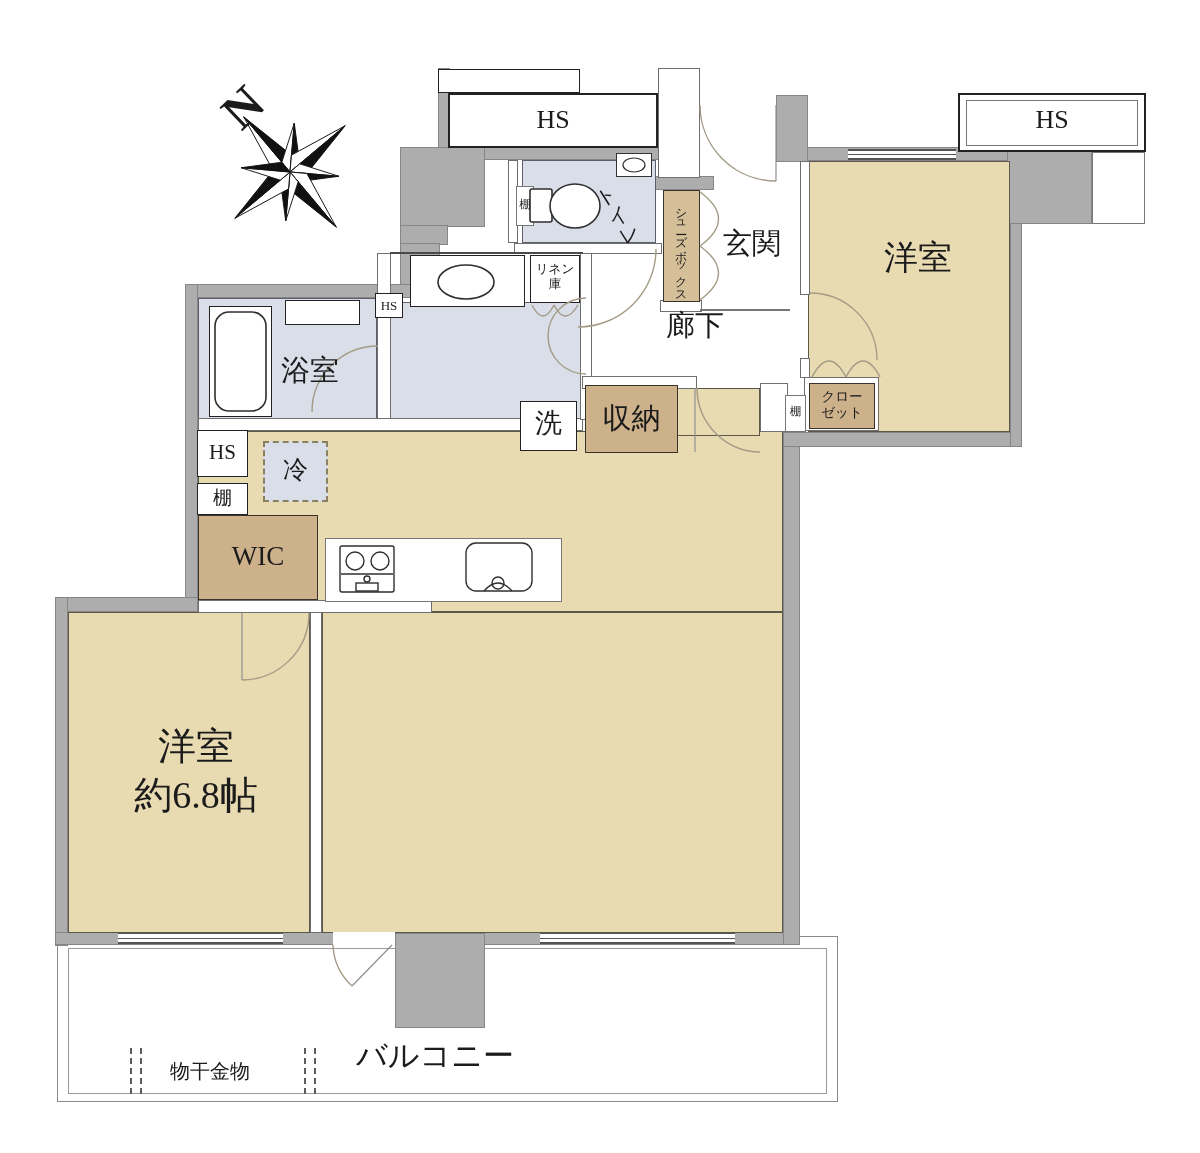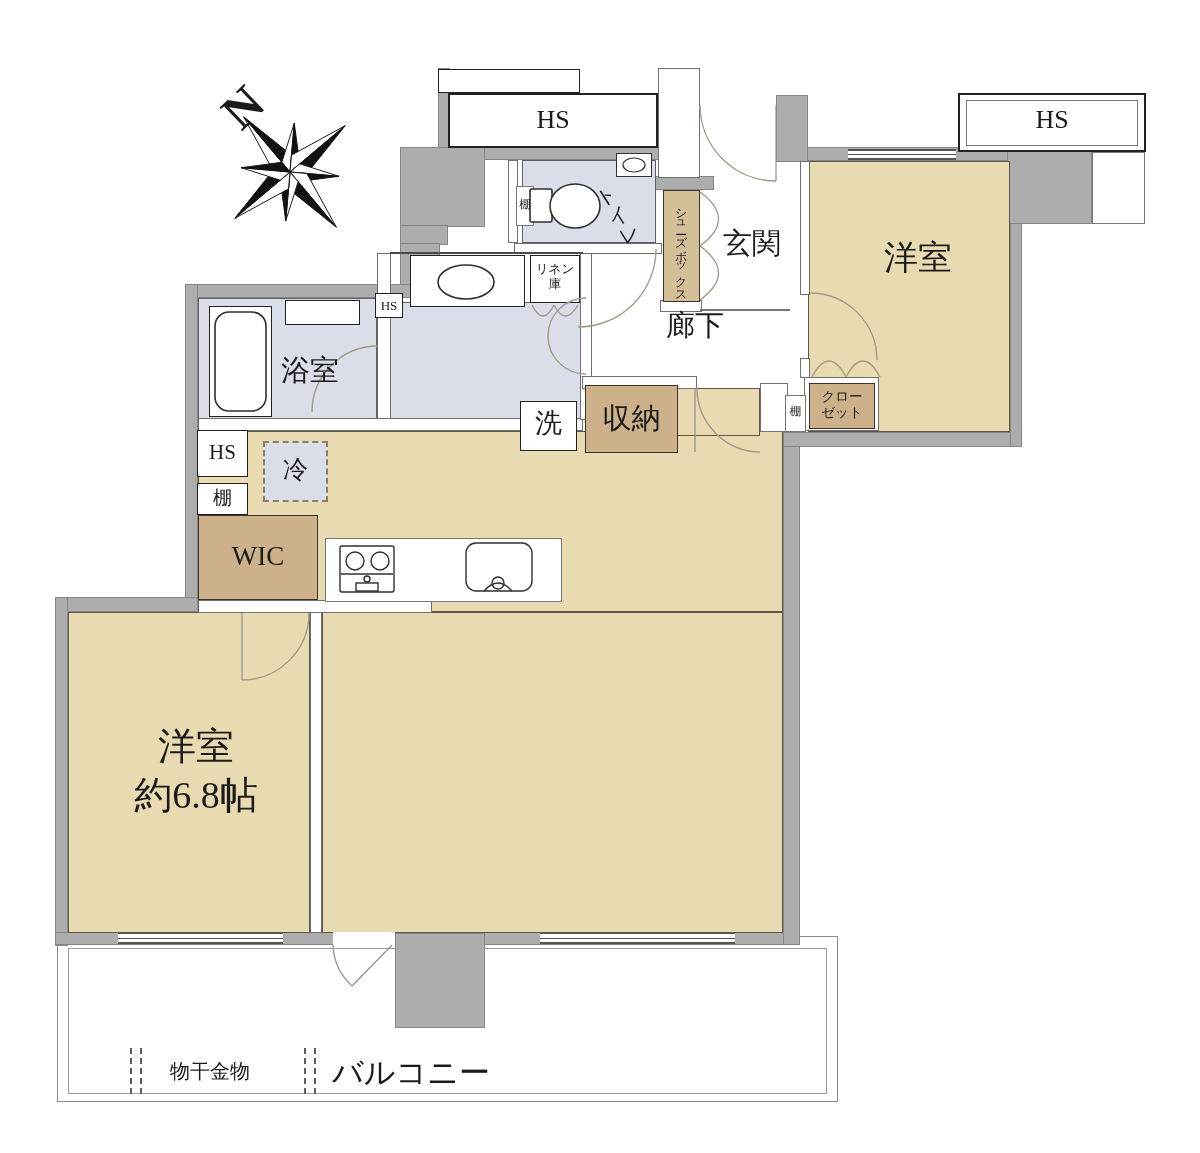--- a/index.html
+++ b/index.html
@@ -224,16 +224,16 @@
   </div>
 
   <div class="lb" style="left:46px;top:722px;width:300px;font-size:38px;line-height:1.3;">
     <div>洋室</div>
     <div>約6.8帖</div>
   </div>
 
   <div class="lb" style="left:393px;top:684px;width:300px;font-size:42px;line-height:1.24;">
   </div>
 
-  <div class="lb" style="left:261px;top:1038px;width:300px;font-size:31px;margin-top:17px;">バルコニー</div>
+  <div class="lb" style="left:285px;top:1038px;width:300px;font-size:31px;">バルコニー</div>
   <div class="lb" style="left:135px;top:1060px;width:150px;font-size:20px;">物干金物</div>
 
 </div>
 
 </body></html>

